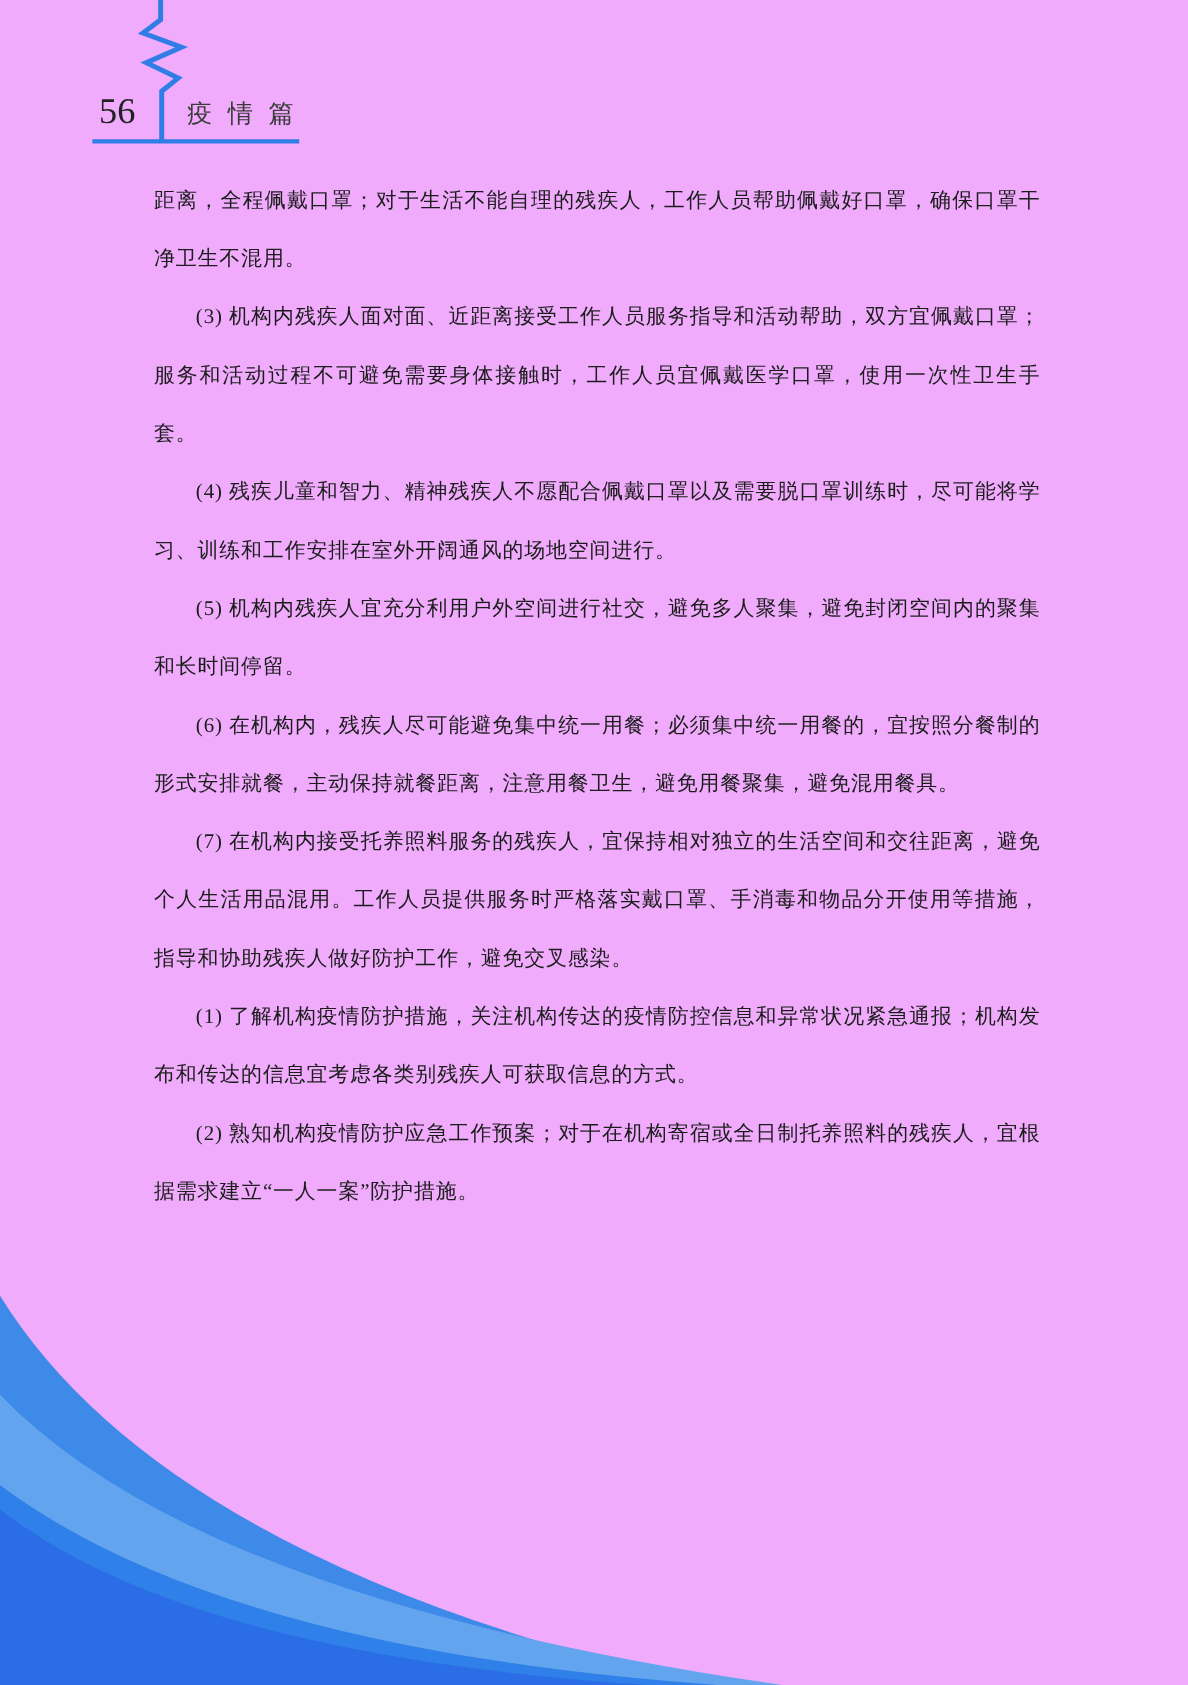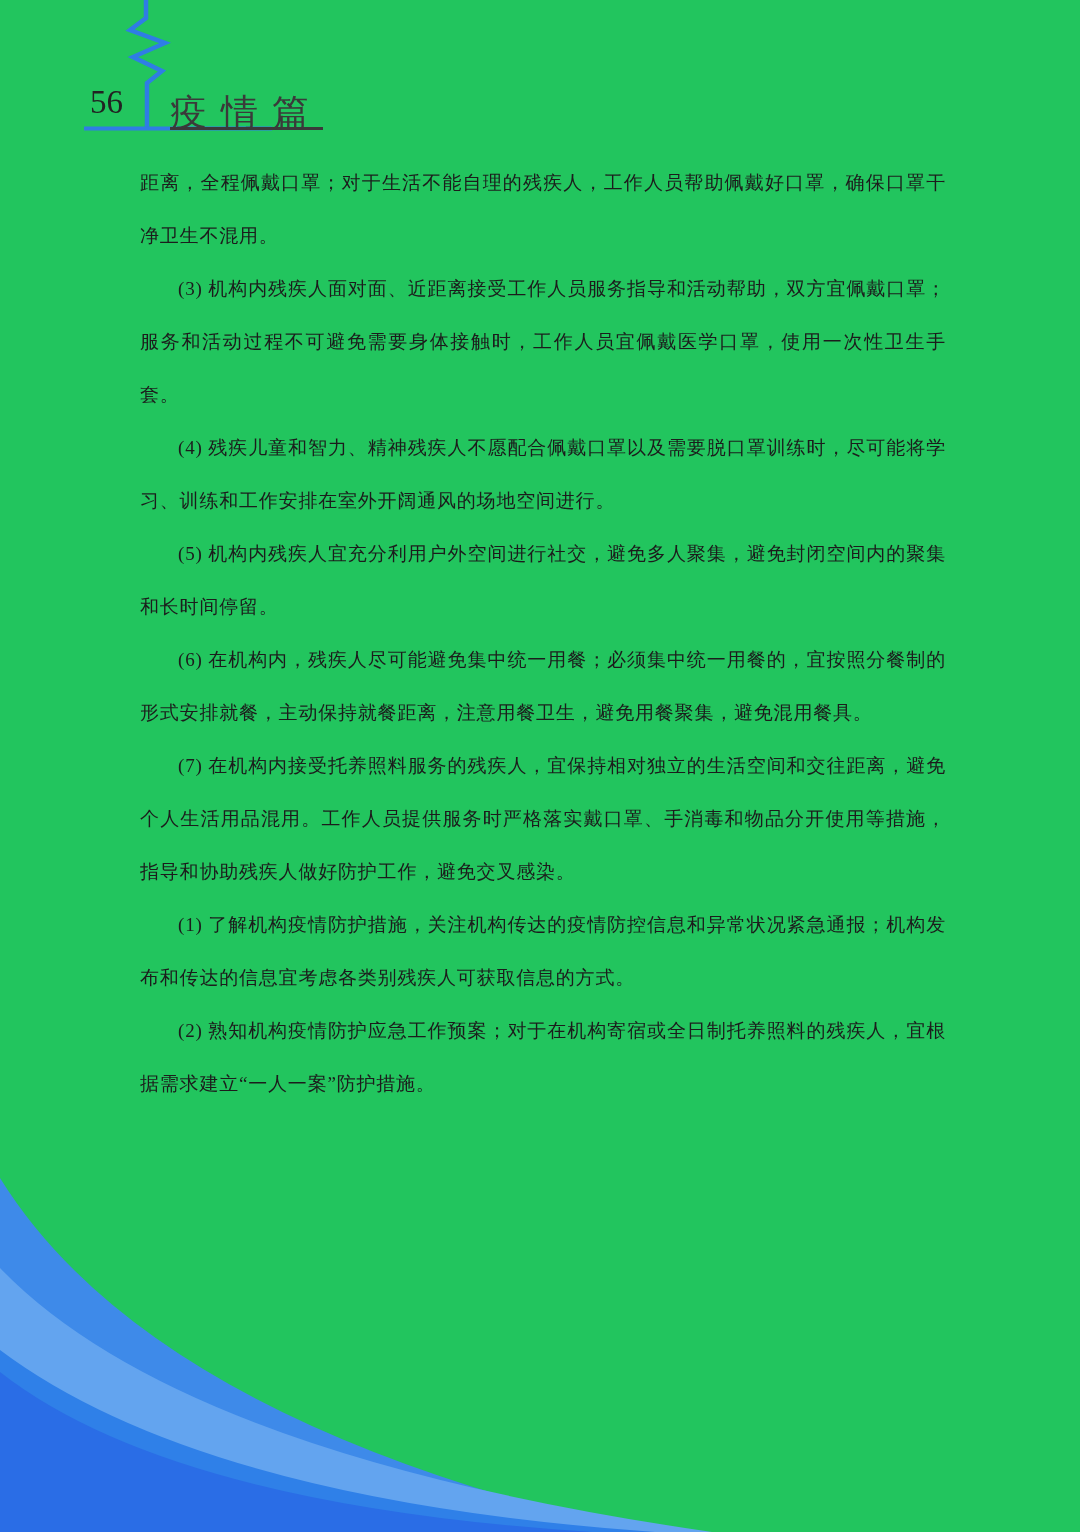--- a/index.html
+++ b/index.html
@@ -1,20 +1,20 @@
 <!DOCTYPE html>
 <html><head>
 <meta charset="utf-8">
 <style>
   html, body { margin: 0; padding: 0; background: #ffffff; }
   .page {
     position: relative;
     width: 1080px;
     height: 1532px;
-    background: #22c55e;
+    background: #f0abfc;
     overflow: hidden;
     font-family: "Liberation Serif", "DejaVu Serif", serif;
   }
 
   
   .header-lines {
     position: absolute;
     left: 0; top: 0;
     width: 300px; height: 140px;
     z-index: 3;
@@ -22,25 +22,24 @@
   .page-num {
     position: absolute;
     left: 90px; top: 84px;
     font-size: 33px;
     color: #222222;
     z-index: 4;
   }
   .chapter-title {
     position: absolute;
     left: 170px; top: 88px;
-    font-size: 37px;
+    font-size: 23px;
     letter-spacing: 14px;
     color: #3a3a3a;
     z-index: 4;
-    text-decoration: underline;
   }
 
   
   .body-text {
     position: absolute;
     left: 140px; top: 156px;
     width: 806px;
     z-index: 2;
     color: #1c1c1c;
   }

